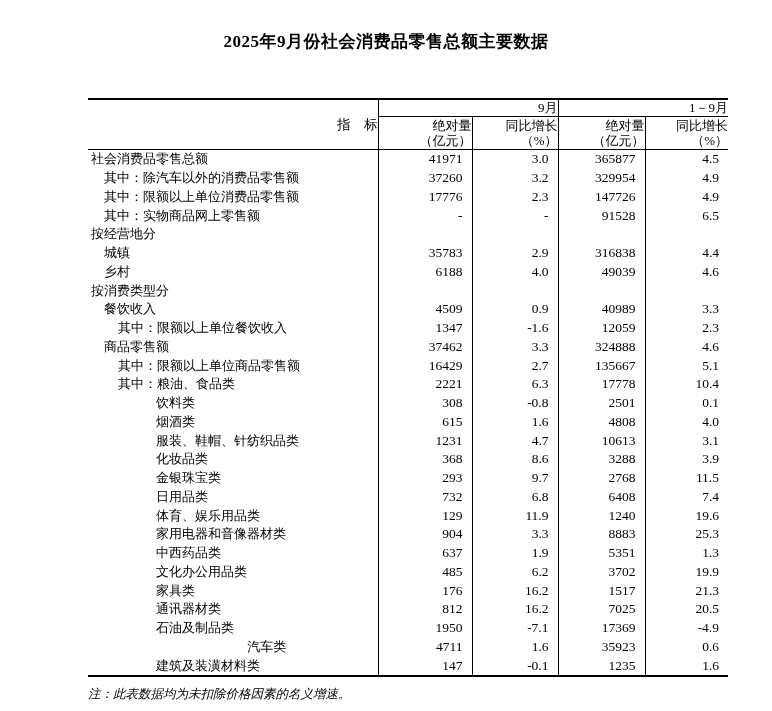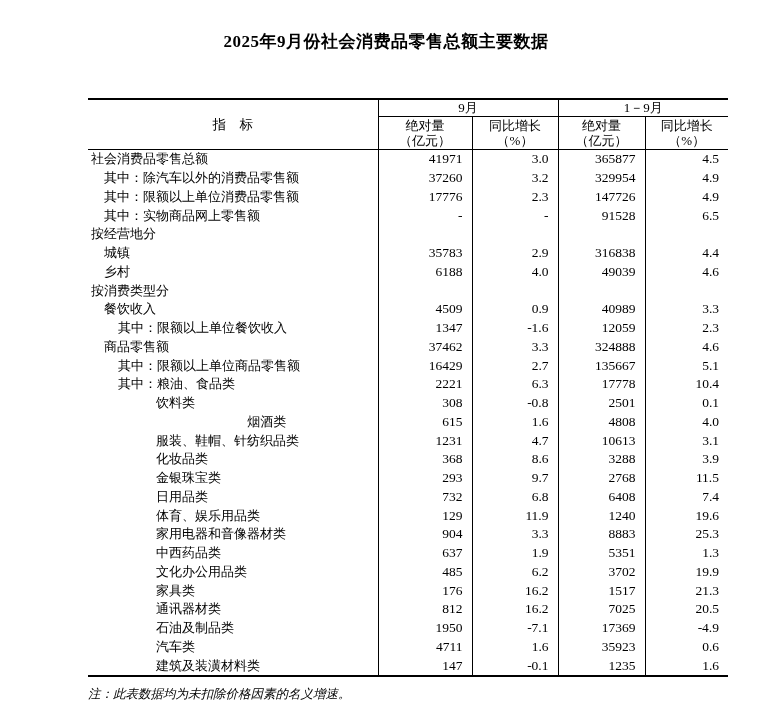--- a/index.html
+++ b/index.html
@@ -35,21 +35,21 @@
   }
   th, td {
     padding: 0;
     margin: 0;
     overflow: hidden;
     white-space: nowrap;
   }
   thead th {
     font-weight: normal;
     font-size: 13px;
-    text-align: center;
+    text-align: right;
     vertical-align: middle;
   }
   .th-indicator {
     border-right: 1px solid #000;
     border-bottom: 1px solid #000;
     font-size: 13.5px;
   }
   .th-group {
     height: 16px;
     line-height: 16px;
@@ -219,21 +219,21 @@
       <td class="cell-num">10.4</td>
     </tr>
         <tr>
       <td class="cell-label" style="padding-left: 68px;">饮料类</td>
       <td class="cell-num bordered">308</td>
       <td class="cell-num bordered">-0.8</td>
       <td class="cell-num bordered">2501</td>
       <td class="cell-num">0.1</td>
     </tr>
         <tr>
-      <td class="cell-label" style="padding-left: 68px; text-align: center;">烟酒类</td>
+      <td class="cell-label" style="padding-left: 68px;">烟酒类</td>
       <td class="cell-num bordered">615</td>
       <td class="cell-num bordered">1.6</td>
       <td class="cell-num bordered">4808</td>
       <td class="cell-num">4.0</td>
     </tr>
         <tr>
       <td class="cell-label" style="padding-left: 68px;">服装、鞋帽、针纺织品类</td>
       <td class="cell-num bordered">1231</td>
       <td class="cell-num bordered">4.7</td>
       <td class="cell-num bordered">10613</td>
@@ -303,21 +303,21 @@
       <td class="cell-num">20.5</td>
     </tr>
         <tr>
       <td class="cell-label" style="padding-left: 68px;">石油及制品类</td>
       <td class="cell-num bordered">1950</td>
       <td class="cell-num bordered">-7.1</td>
       <td class="cell-num bordered">17369</td>
       <td class="cell-num">-4.9</td>
     </tr>
         <tr>
-      <td class="cell-label" style="padding-left: 68px;">汽车类</td>
+      <td class="cell-label" style="padding-left: 68px; text-align: center;">汽车类</td>
       <td class="cell-num bordered">4711</td>
       <td class="cell-num bordered">1.6</td>
       <td class="cell-num bordered">35923</td>
       <td class="cell-num">0.6</td>
     </tr>
         <tr>
       <td class="cell-label" style="padding-left: 68px;">建筑及装潢材料类</td>
       <td class="cell-num bordered">147</td>
       <td class="cell-num bordered">-0.1</td>
       <td class="cell-num bordered">1235</td>

